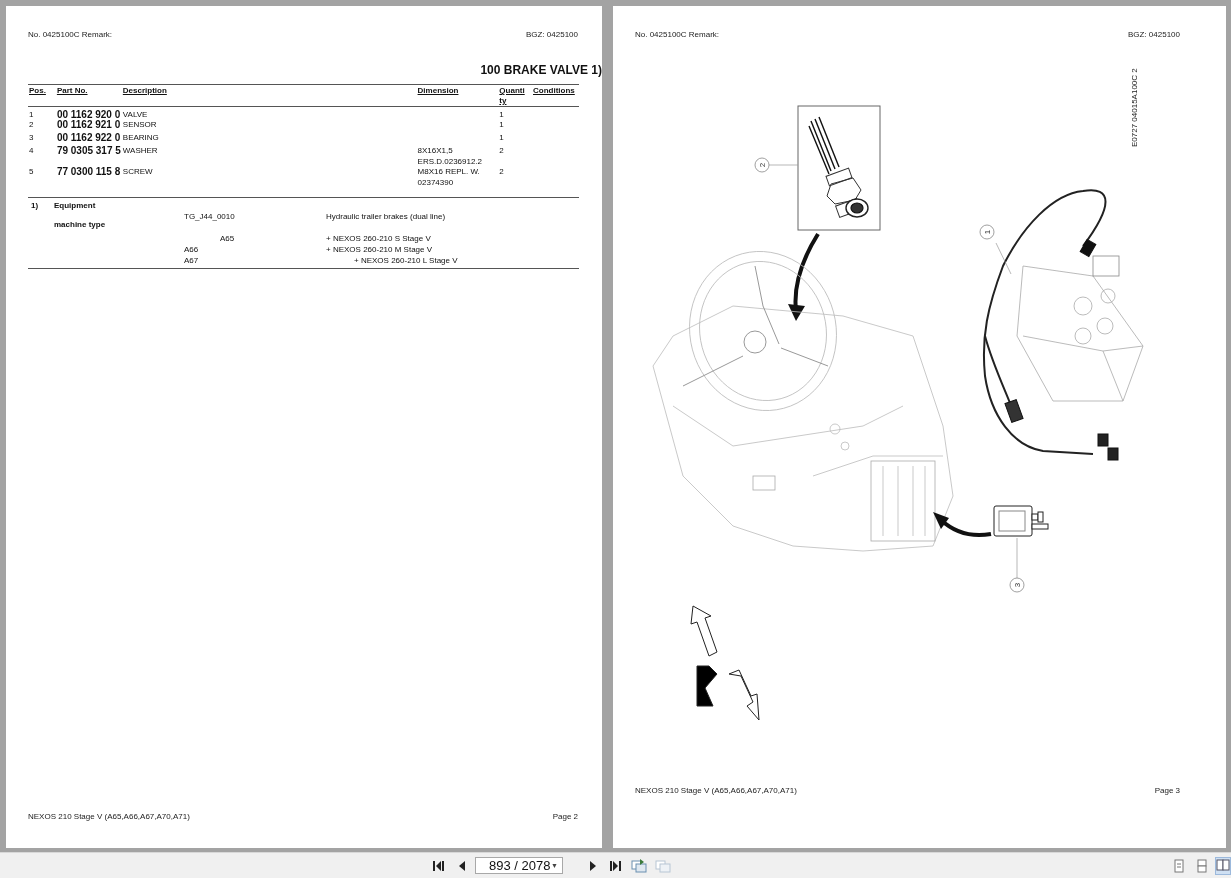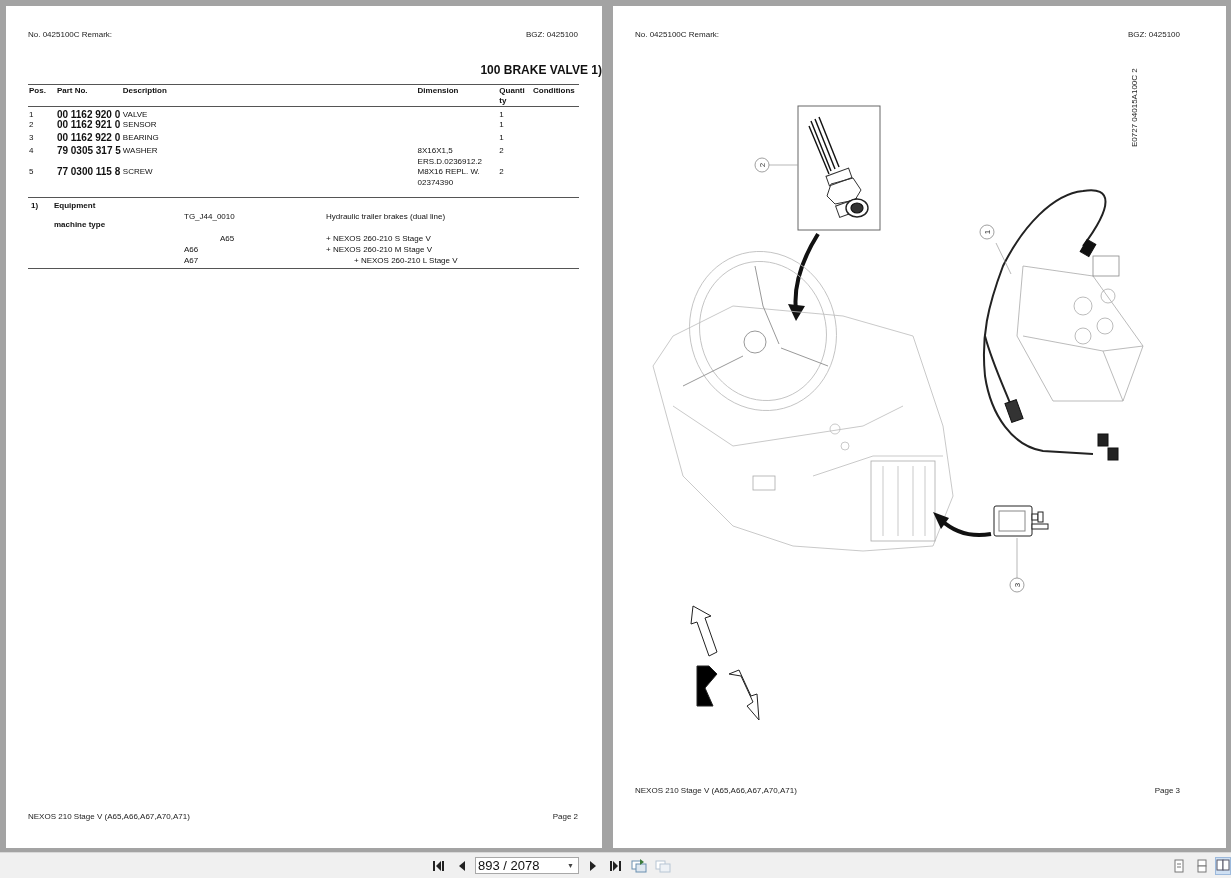--- a/index.html
+++ b/index.html
@@ -21,41 +21,41 @@
     position:absolute; top:57px; left:0; width:596px; text-align:right;
     font-weight:bold; font-size:12px;
   }
   table.parts {
     position:absolute; left:22px; top:78px; width:551px;
     border-collapse:collapse; font-size:8px;
   }
   table.parts th {
     text-align:left; font-weight:bold; vertical-align:top;
     border-top:1px solid #555; border-bottom:1px solid #555;
-    padding:1px 1px 0 1px; line-height:10px;
+    padding:1px 1px 0 1px; line-height:10px;text-decoration:underline;
   }
   table.parts td { padding:0 1px; line-height:10.5px; vertical-align:top; }
   table.parts td.pn { font-weight:bold; font-size:10px; white-space:nowrap; }
   .footnote {
     position:absolute; left:22px; top:191px; width:551px;
     border-top:1px solid #555; border-bottom:1px solid #555;
     height:70px; font-size:8px;
   }
   .footnote .abs { position:absolute; }
   .bold { font-weight:bold; }
   
   #toolbar {
     position:absolute; left:0; top:852px; width:1231px; height:26px;
     background:#f0f0f0; border-top:1px solid #d8d8d8;
   }
   .tb-btn { position:absolute; top:6px; width:14px; height:14px; cursor:pointer; }
   #page-select {
-    position:absolute; left:475px; top:4px; width:104px; height:17px;
+    position:absolute; left:475px; top:4px; width:88px; height:17px;
     background:#fff; border:1px solid #a8a8a8; box-sizing:border-box;
-    font-size:13px; line-height:15px; padding-left:2px; color:#111;
+    font-size:13px; line-height:15px; padding-left:13px; color:#111;
     font-family:"Liberation Sans", sans-serif;
   }
   #page-select .dd { position:absolute; right:4px; top:0px; font-size:7px; color:#444; }
   .vtext {
     position:absolute; font-size:8px; color:#222;
     transform:rotate(-90deg); transform-origin:left top; white-space:nowrap;
   }
 </style>
 </head>
 <body>

